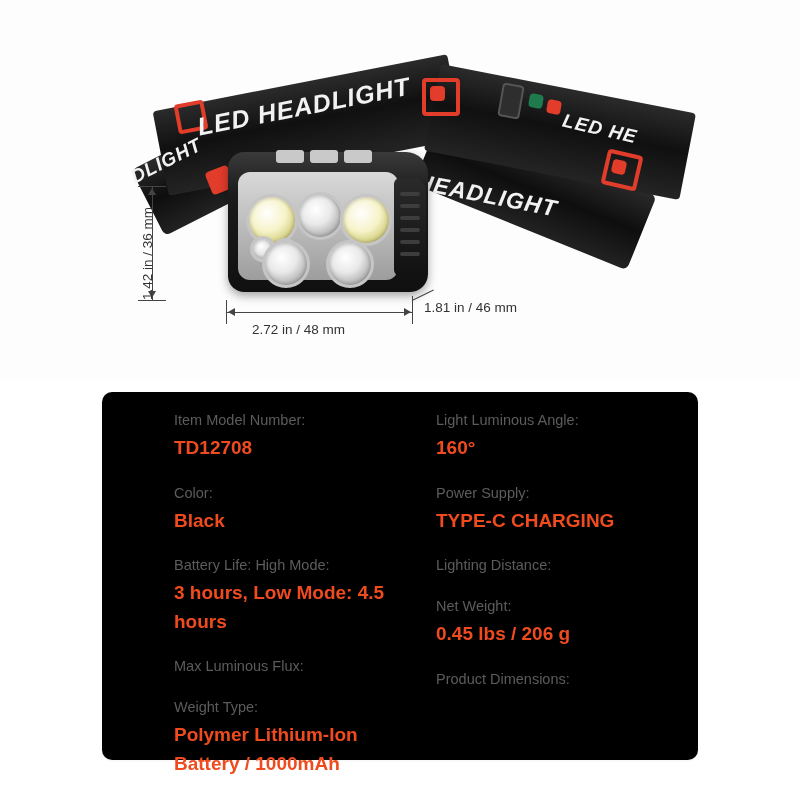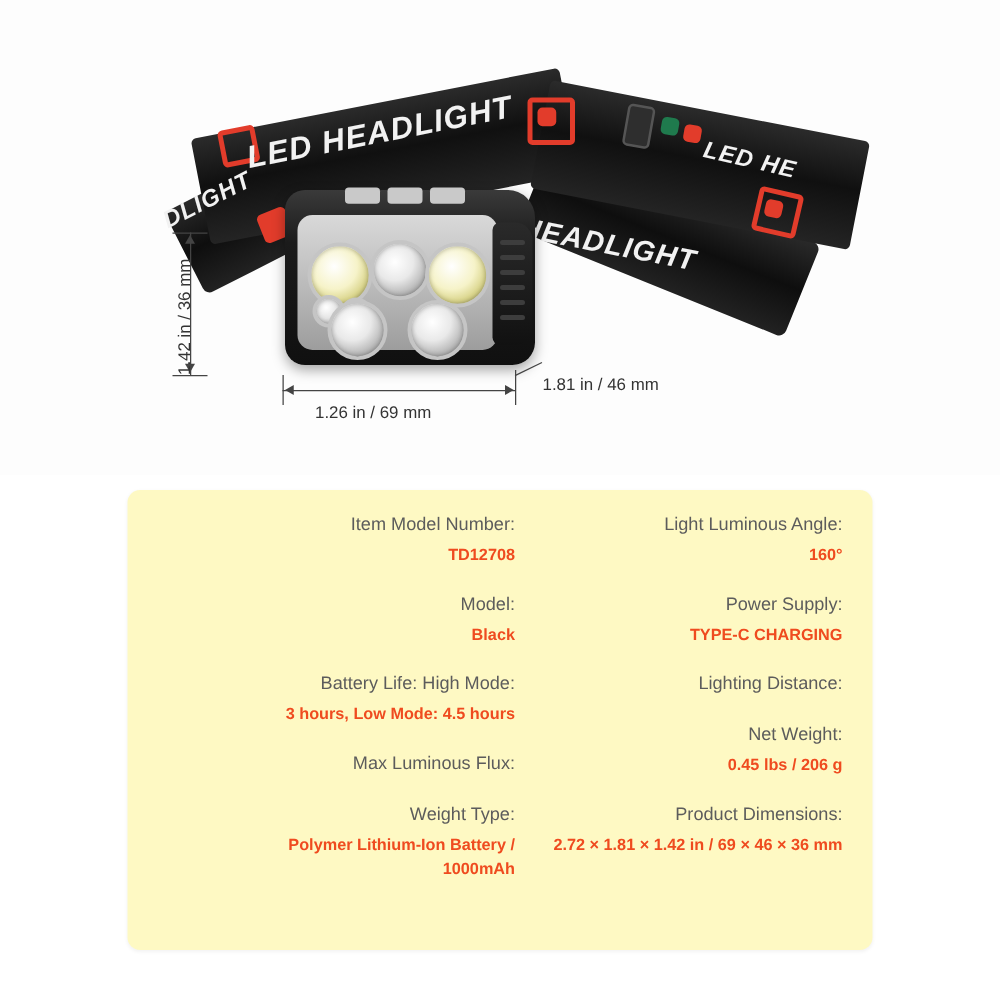--- a/index.html
+++ b/index.html
@@ -226,26 +226,25 @@
     border-top: 7px solid #444;
   }
 
   
   .spec-panel {
     position: absolute;
     left: 102px;
     top: 392px;
     width: 596px;
     height: 368px;
-    background: #fef9c3;
+    background: #000000;
     border-radius: 10px;
     box-shadow: 0 1px 3px rgba(0,0,0,0.05);
     padding: 0;
     box-sizing: border-box;
-    text-align: right;
   }
   .spec-grid {
     position: absolute;
     left: 72px;
     top: 18px;
     width: 500px;
     display: flex;
     gap: 24px;
   }
   .spec-col {
@@ -255,21 +254,21 @@
     margin-bottom: 20px;
   }
   .spec-label {
     color: #5c5c5c;
     font-size: 14.5px;
     line-height: 1.45;
     margin-bottom: 3px;
   }
   .spec-value {
     color: #ef4b1f;
-    font-size: 13px;
+    font-size: 19px;
     font-weight: bold;
     line-height: 1.5;
   }
 </style>
 </head>
 <body>
 
 <div class="product-area">
   <div class="headlight-stage">
 
@@ -323,37 +322,37 @@
     <div class="dim-line dim-h" style="left:138px;top:300px;width:28px;"></div>
     <div class="arrow arrow-up" style="left:148px;top:188px;"></div>
     <div class="arrow arrow-down" style="left:148px;top:291px;"></div>
     <div class="dim-label dim-label-vert" style="left:140px;top:300px;">1.42 in / 36 mm</div>
 
     <div class="dim-line dim-h" style="left:226px;top:312px;width:186px;"></div>
     <div class="dim-line dim-v" style="left:226px;top:300px;height:24px;"></div>
     <div class="dim-line dim-v" style="left:412px;top:296px;height:28px;"></div>
     <div class="arrow arrow-left" style="left:228px;top:308px;"></div>
     <div class="arrow arrow-right" style="left:404px;top:308px;"></div>
-    <div class="dim-label" style="left:252px;top:322px;">1.26 in / 69 mm</div>
+    <div class="dim-label" style="left:252px;top:322px;">2.72 in / 48 mm</div>
 
     <div class="dim-line dim-h" style="left:412px;top:300px;width:24px;transform:rotate(-26deg);transform-origin:left center;"></div>
-    <div class="dim-label" style="left:434px;top:300px;">1.81 in / 46 mm</div>
+    <div class="dim-label" style="left:424px;top:300px;">1.81 in / 46 mm</div>
   </div>
 </div>
 
 <div class="spec-panel">
   <div class="spec-grid">
 
     <div class="spec-col">
       <div class="spec-item">
         <div class="spec-label">Item Model Number:</div>
         <div class="spec-value">TD12708</div>
       </div>
       <div class="spec-item">
-        <div class="spec-label">Model:</div>
+        <div class="spec-label">Color:</div>
         <div class="spec-value">Black</div>
       </div>
       <div class="spec-item">
         <div class="spec-label">Battery Life: High Mode:</div>
         <div class="spec-value">3 hours, Low Mode: 4.5 hours</div>
       </div>
       <div class="spec-item">
         <div class="spec-label">Max Luminous Flux:</div>
       </div>
       <div class="spec-item">
@@ -373,18 +372,17 @@
       </div>
       <div class="spec-item">
         <div class="spec-label">Lighting Distance:</div>
       </div>
       <div class="spec-item">
         <div class="spec-label">Net Weight:</div>
         <div class="spec-value">0.45 lbs / 206 g</div>
       </div>
       <div class="spec-item">
         <div class="spec-label">Product Dimensions:</div>
-        <div class="spec-value">2.72 × 1.81 × 1.42 in / 69 × 46 × 36 mm</div>
       </div>
     </div>
 
   </div>
 </div>
 
 </body></html>

